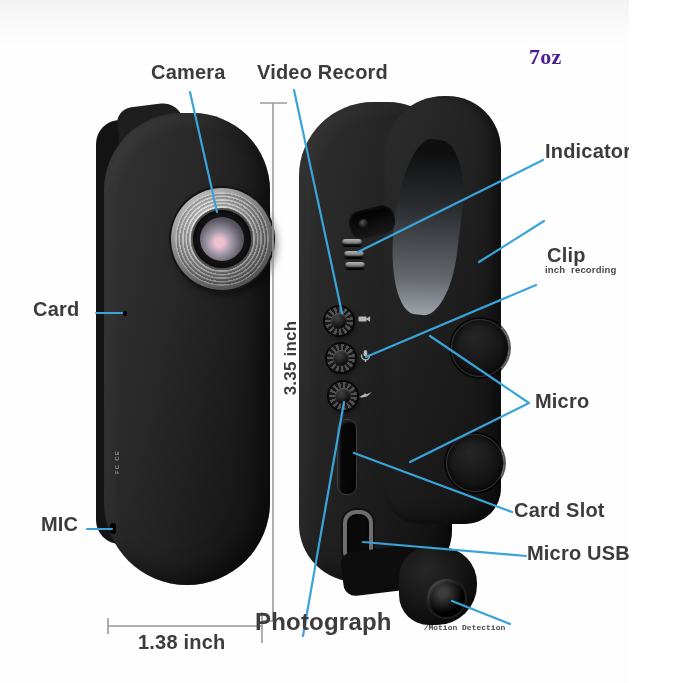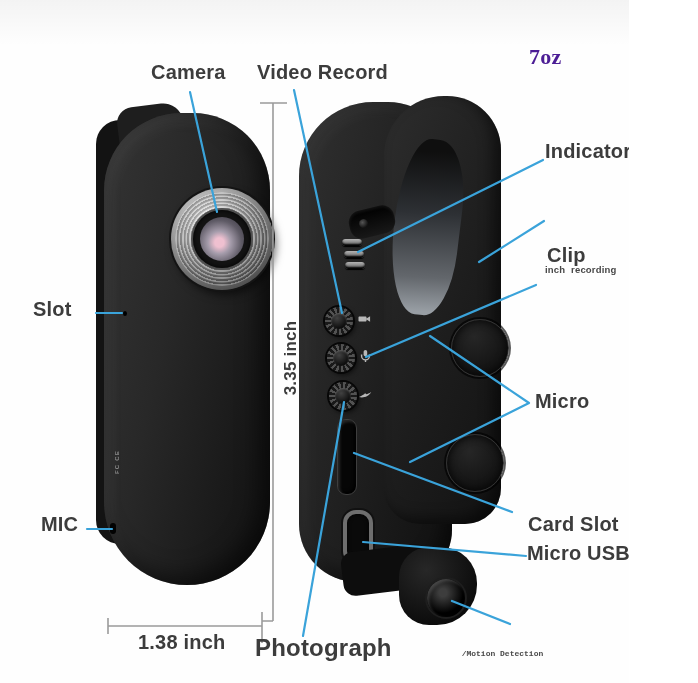--- a/index.html
+++ b/index.html
@@ -174,26 +174,26 @@
   <div class="lbl serif" style="left:529px;top:45px;">7oz</div>
 
   <div class="lbl row" style="left:545px;top:140px;">
     <span>Indicator</span>
     <span class="sub">lamp</span>
   </div>
 
   <div class="lbl" style="left:547px;top:204px;margin-top:40px;">Clip</div>
   <div class="lbl small" style="left:545px;top:265px;">inch  recording</div>
   <div class="lbl" style="left:535px;top:390px;">Micro</div>
-  <div class="lbl" style="left:528px;top:499px;margin-top:14px;">Card Slot</div>
+  <div class="lbl" style="left:514px;top:499px;">Card Slot</div>
   <div class="lbl" style="left:527px;top:542px;">Micro USB</div>
 
-  <div class="lbl row" style="left:255px;top:635px;gap:38px;">
+  <div class="lbl row" style="left:255px;top:609px;">
     <span class="big">Photograph</span>
     <span class="sub mono">/Motion Detection</span>
   </div>
 
-  <div class="lbl" style="left:33px;top:298px;">Slot</div>
+  <div class="lbl" style="left:33px;top:298px;">Card</div>
   <div class="lbl" style="left:41px;top:513px;">MIC</div>
 
   <div class="lbl rot" style="left:291px;top:358px;font-size:17px;">3.35 inch</div>
   <div class="lbl" style="left:138px;top:631px;text-align:right;">1.38 inch</div>
 </div>
 
 </body></html>

